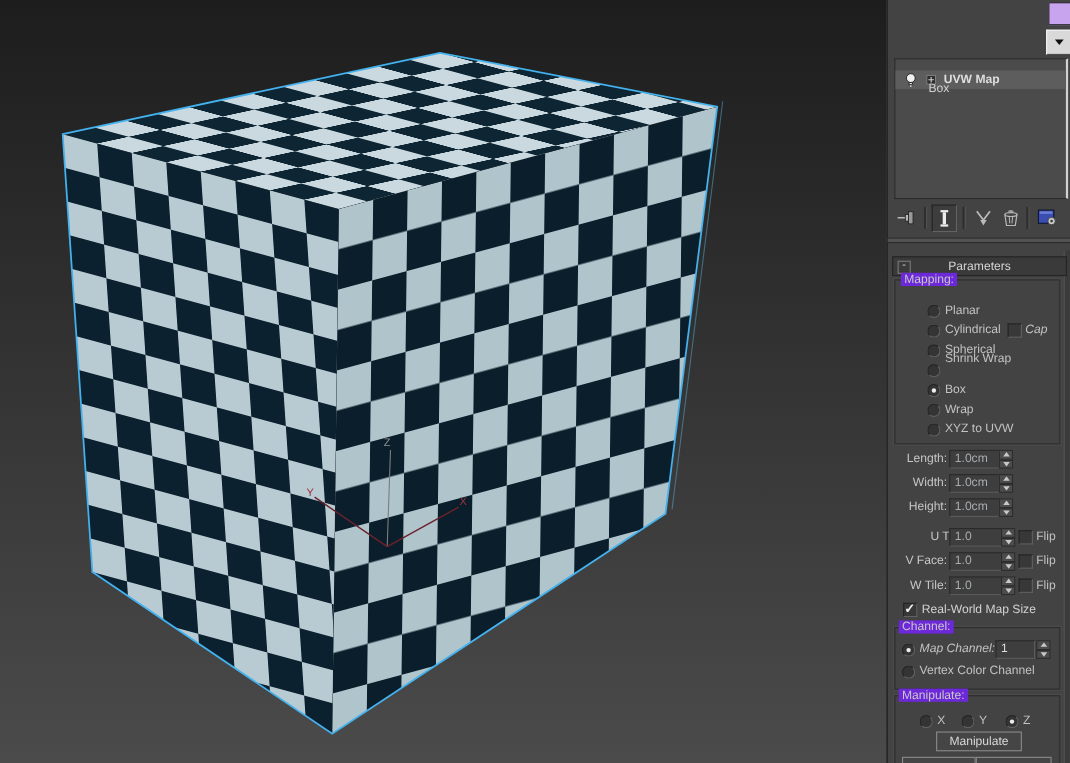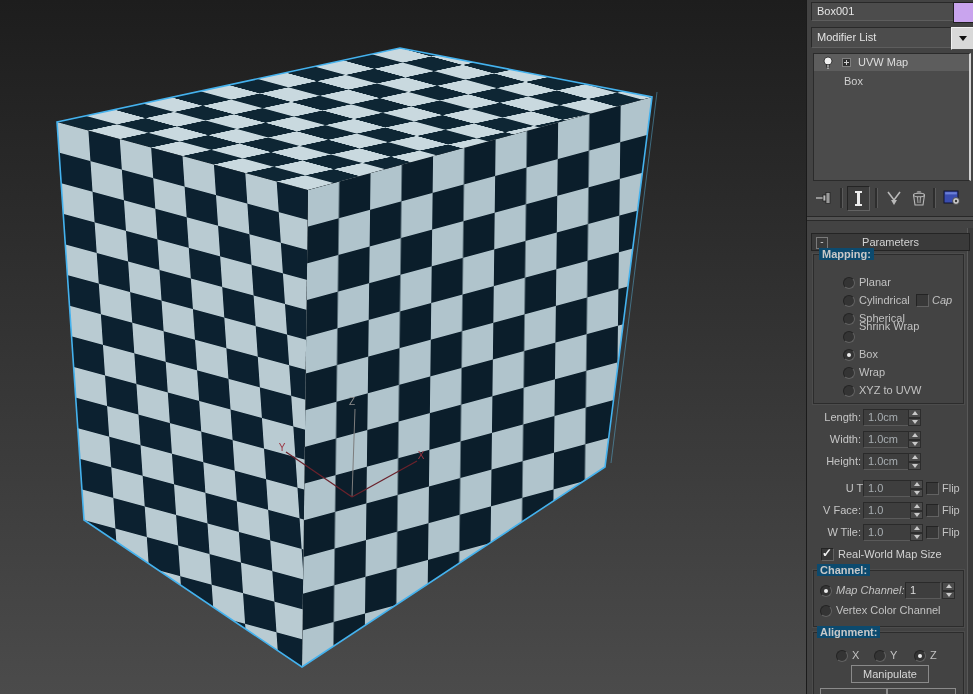--- a/index.html
+++ b/index.html
@@ -24,21 +24,21 @@
   .stackrow.sel{background:#5d5d5d;}
   .ticon{position:absolute;top:0;}
   .tbtn{position:absolute;display:flex;align-items:center;justify-content:center;}
   .tbtn.pressed{border:1px solid #242424;border-bottom-color:#636363;border-right-color:#636363;background:#3d3d3d;}
   .vsep{position:absolute;width:2px;height:20px;background:#2e2e2e;border-right:1px solid #5a5a5a;}
   .hdr{left:4px;top:233px;width:157px;height:16px;background:#3a3a3a;border:1px solid #242424;
        text-align:center;line-height:16px;color:#d4d4d4;}
   .hdr .minus{position:absolute;left:4px;top:3px;width:10px;height:10px;line-height:8px;border:1px solid #7a7a7a;
        font-size:10px;text-align:center;color:#cfcfcf;}
   .group{border:1px solid #2c2c2c;box-shadow:0 0 0 1px rgba(255,255,255,0.05);}
-  .gtitle{position:absolute;background:#0c4a6e;padding:0 3px;color:#c8c8c8;height:12px;line-height:12px;font-weight:bold;}
+  .gtitle{position:absolute;background:#6d28d9;padding:0 3px;color:#c8c8c8;height:12px;line-height:12px;}
   .radio{position:absolute;width:10px;height:10px;border-radius:50%;background:#343434;
          border:1px solid #242424;border-bottom-color:#626262;border-right-color:#626262;}
   .radio.on::after{content:"";position:absolute;left:3px;top:3px;width:4px;height:4px;border-radius:50%;background:#ededed;}
   .checkbox{position:absolute;width:11px;height:11px;background:#383838;
             border:1px solid #242424;border-bottom-color:#626262;border-right-color:#626262;}
   .checkbox.on::after{content:"\2713";position:absolute;left:0px;top:-3px;color:#f2f2f2;font-size:12px;font-weight:bold;}
   .lbl{position:absolute;height:13px;line-height:13px;color:#c6c6c6;white-space:nowrap;}
   .rlbl{position:absolute;height:13px;line-height:13px;color:#c2c2c2;white-space:nowrap;}
   .val{position:absolute;background:#3e3e3e;border:1px solid #2a2a2a;border-bottom-color:#5a5a5a;border-right-color:#5a5a5a;
        color:#a7adb1;height:13px;line-height:13px;padding:1px 4px;}
@@ -92,30 +92,28 @@
       <line x1="352" y1="497" x2="417" y2="461" stroke-width="1.3" stroke="#6b222c"></line>
       <line x1="352" y1="497" x2="286" y2="452" stroke-width="1.3" stroke="#6b222c"></line>
       <text x="352" y="405" font-size="10" text-anchor="middle" fill="#8f8f8f">Z</text>
       <text x="421" y="459" font-size="10" text-anchor="middle" fill="#9c3440">X</text>
       <text x="282" y="451" font-size="10" text-anchor="middle" fill="#9c3440">Y</text>
     </g>
   </svg>
 
   <div id="panel">
 
-    <div class="abs sunken namefield">Box001</div>
     <div class="abs swatch" style="background: rgb(201, 164, 238);"></div>
 
-    <div class="abs sunken combo">Modifier List</div>
     <div class="abs combo-btn">
       <span class="tri-dn-black"></span>
     </div>
 
     <div class="abs stackbox">
-      <div class="stackrow sel" style="top:0;">
+      <div class="stackrow sel" style="top:10px;font-weight:bold;">
         <svg class="ticon" style="left:8px;top:2px;" width="12" height="14" viewBox="0 0 12 14">
           <circle cx="6" cy="5" r="4" fill="#f0f0f0" stroke="#1c1c1c" stroke-width="0.8"></circle>
           <rect x="4.4" y="9" width="3.2" height="2" fill="#d6d6d6" stroke="#1c1c1c" stroke-width="0.7"></rect>
           <line x1="6" y1="11.6" x2="6" y2="13" stroke="#d6d6d6" stroke-width="1.2"></line>
         </svg>
         <svg class="ticon" style="left:28px;top:4px;" width="9" height="9" viewBox="0 0 9 9">
           <rect x="0.5" y="0.5" width="8" height="8" fill="#2e2e2e" stroke="#808080" stroke-width="1"></rect>
           <line x1="2" y1="4.5" x2="7" y2="4.5" stroke="#cfcfcf" stroke-width="1"></line>
           <line x1="4.5" y1="2" x2="4.5" y2="7" stroke="#cfcfcf" stroke-width="1"></line>
         </svg>
@@ -290,21 +288,21 @@
           <span class="tri-up"></span>
         </span>
       <span class="sb">
           <span class="tri-dn"></span>
         </span>
     </div>
     <span class="radio" style="left:13px;top:605px;"></span>
     <span class="rlbl" style="left:29px;top:604px;">Vertex Color Channel</span>
 
     <div class="abs group" style="left:6px;top:632px;width:149px;height:75px;"></div>
-    <span class="gtitle" style="left:10px;top:626px;">Alignment:</span>
+    <span class="gtitle" style="left:10px;top:626px;">Manipulate:</span>
 
     <span class="radio" style="left:29px;top:650px;"></span>
     <span class="rlbl" style="left:45px;top:649px;">X</span>
     <span class="radio" style="left:67px;top:650px;"></span>
     <span class="rlbl" style="left:83px;top:649px;">Y</span>
     <span class="radio on" style="left:107px;top:650px;"></span>
     <span class="rlbl" style="left:123px;top:649px;">Z</span>
 
     <div class="btn" style="left:44px;top:665px;width:76px;height:16px;line-height:16px;">Manipulate</div>
 

